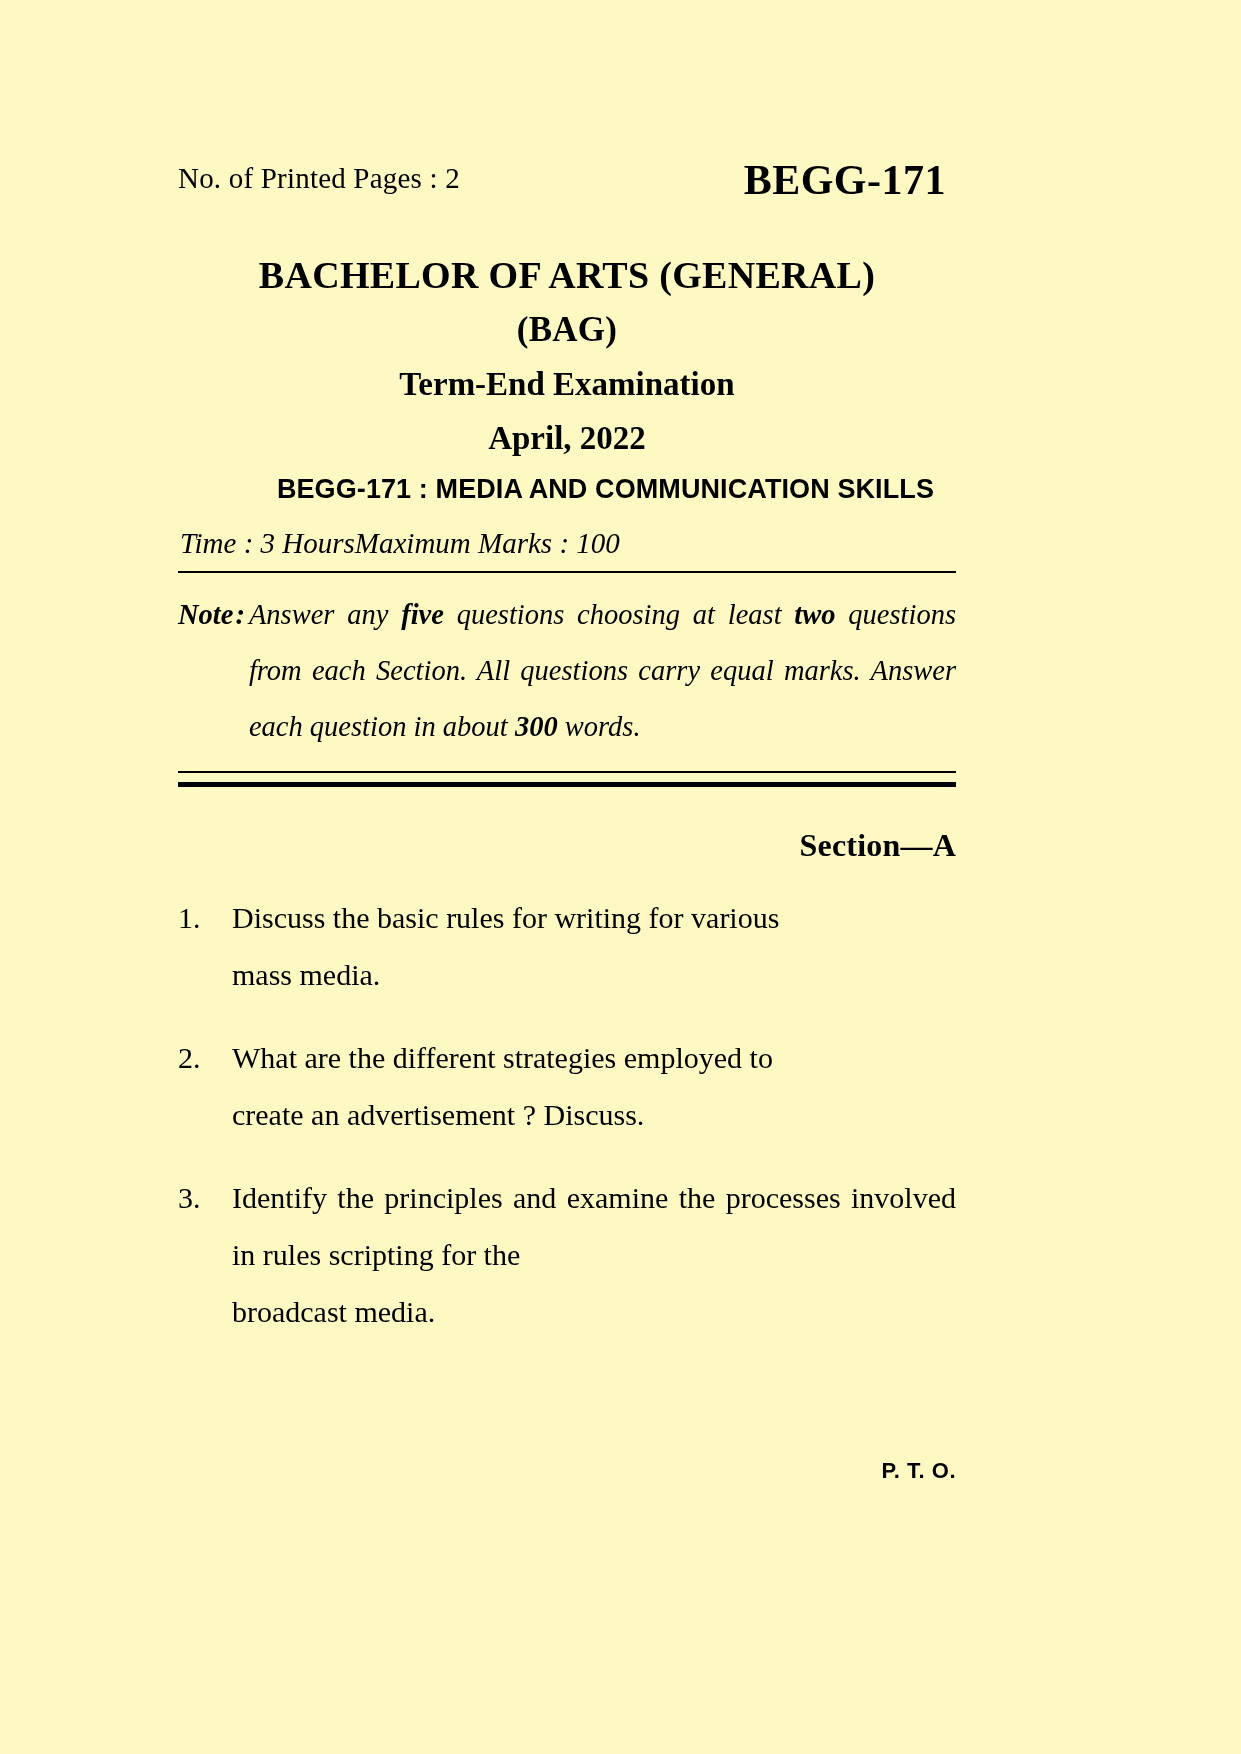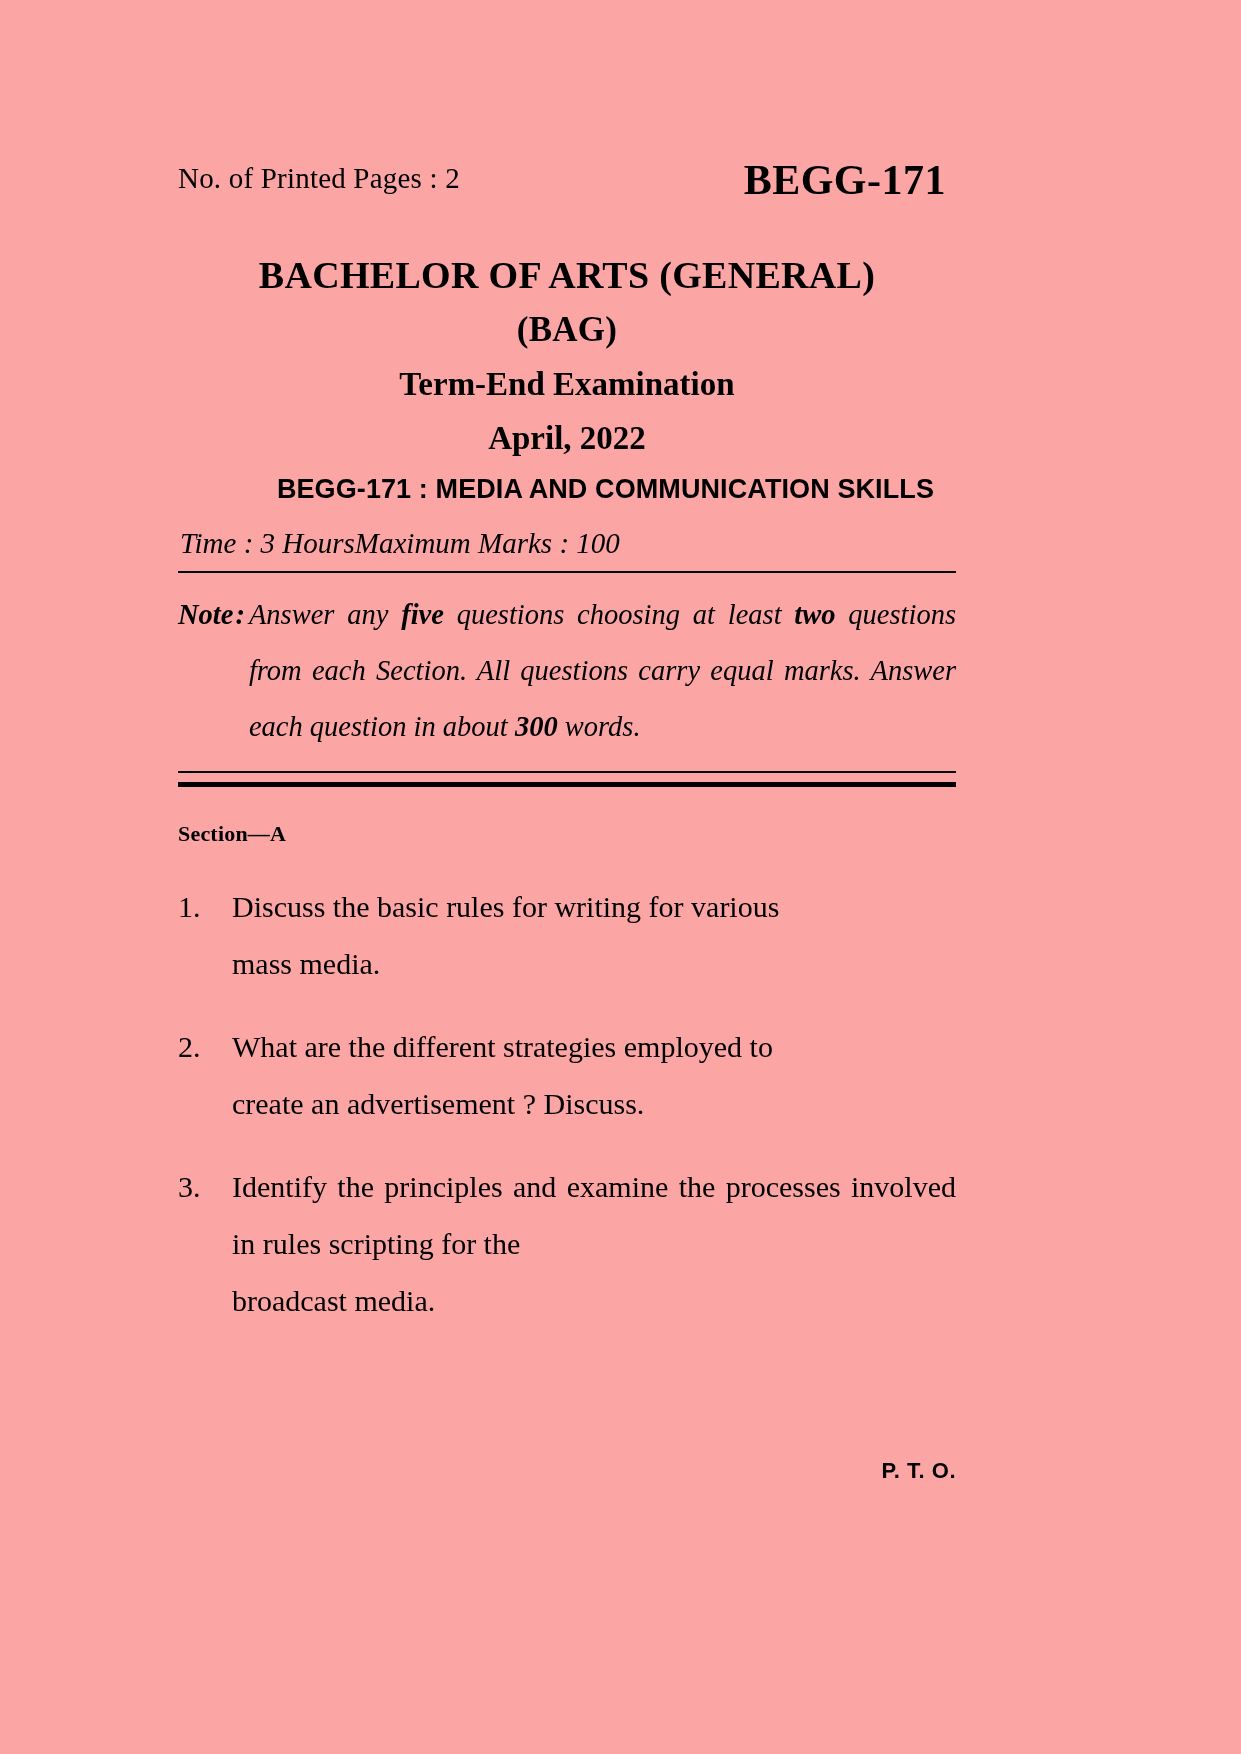--- a/index.html
+++ b/index.html
@@ -14,21 +14,21 @@
     font-family: "Liberation Serif", "DejaVu Serif", serif;
     color: #000000;
     overflow: hidden;
   }
 
   .page {
     position: absolute;
     left: 0; top: 0;
     width: 1241px;
     height: 1754px;
-    background: #fca5a5;
+    background: #fef9c3;
   }
 
   .content {
     position: absolute;
     left: 178px;
     top: 158px;
     width: 778px;
   }
 
   
@@ -135,25 +135,25 @@
 
   .rule-double {
     margin-top: 16px;
     height: 9px;
     border-top: 2px solid #000;
     border-bottom: 5px solid #000;
   }
 
   
   .section-head {
-    text-align: left;
-    font-size: 22px;
-    font-weight: bold;
-    line-height: 40px;
-    margin-top: 27px;
+    text-align: right;
+    font-size: 32px;
+    font-weight: bold;
+    line-height: 40px;
+    margin-top: 38px;
     letter-spacing: 0.2px;
   }
 
   .qlist { margin-top: 24px; }
   .q {
     display: flex;
     margin-bottom: 26px;
   }
   .q-num {
     flex: 0 0 54px;

